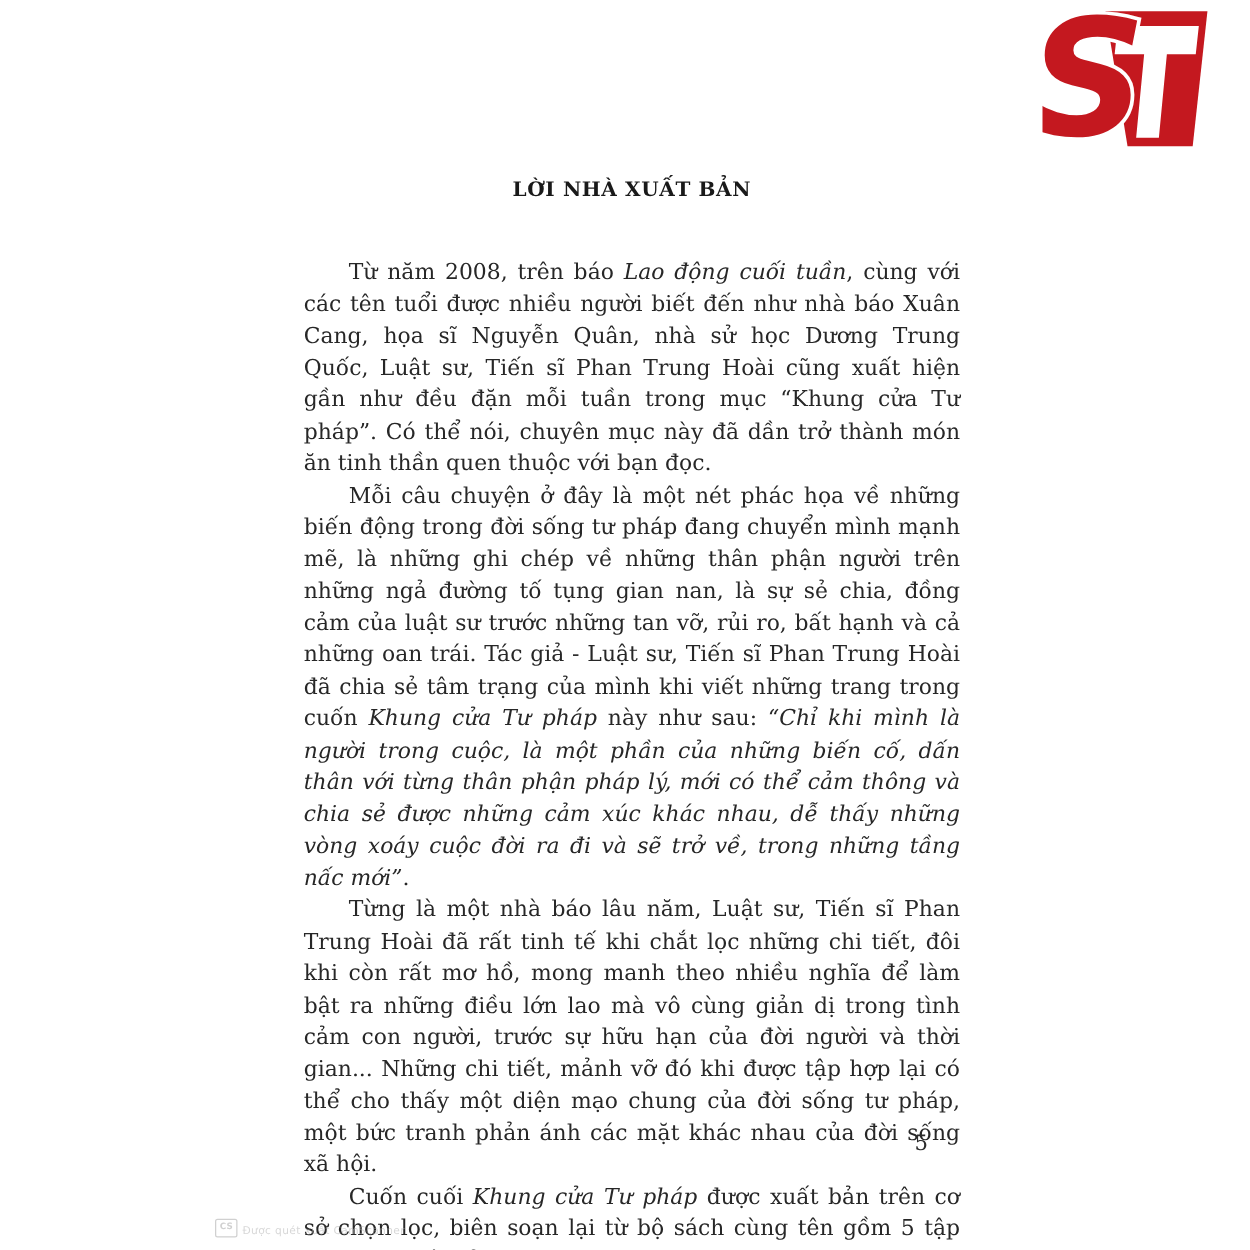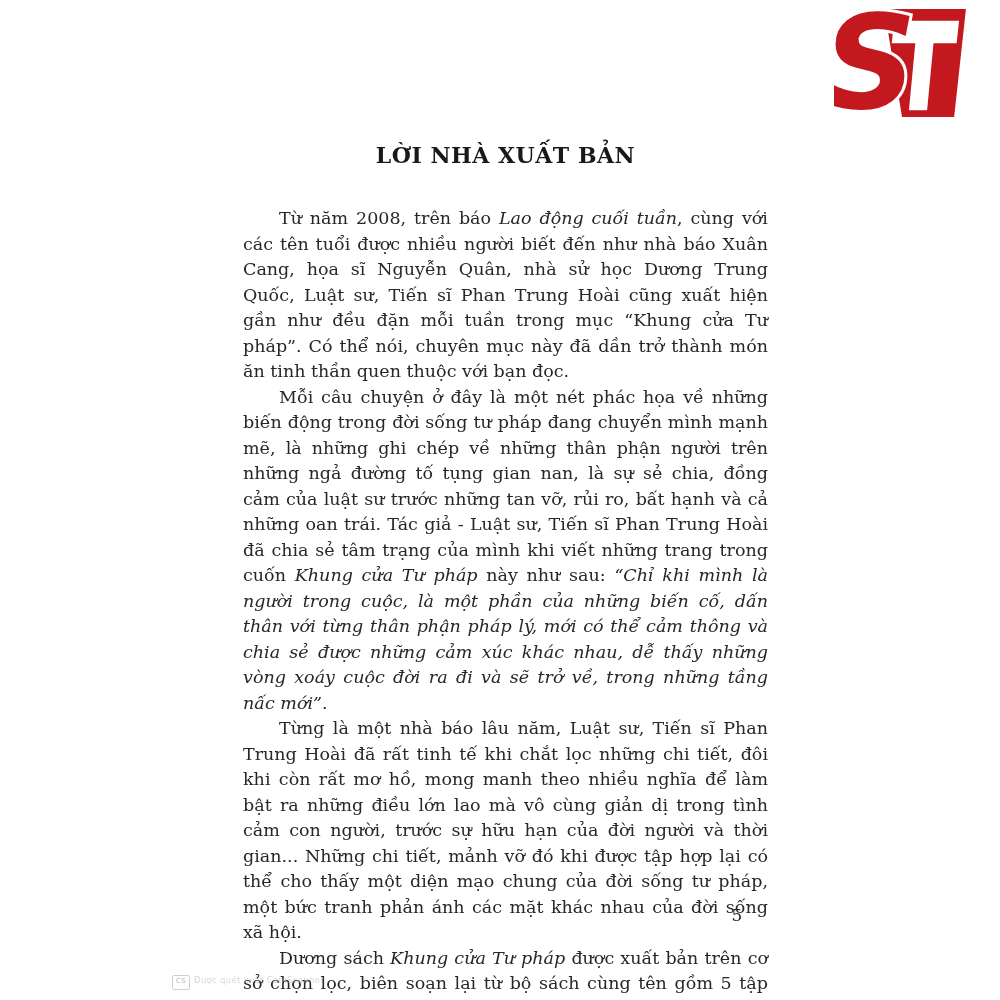--- a/index.html
+++ b/index.html
@@ -4,36 +4,36 @@
 <style>
   html,body { margin:0; padding:0; background:#e9e9e9; }
   .page {
     position:relative; width:1000px; height:1000px; margin:0 auto;
     background:#ffffff; overflow:hidden;
     font-family:"DejaVu Serif","Liberation Serif",serif; color:#262626;
   }
   .logo { position:absolute; top:4px; right:26px; width:140px; height:118px; }
   .title {
     position:absolute; top:142px; left:243px; width:525px;
-    text-align:center; font-size:22px; font-weight:bold;
+    text-align:center; font-size:16px; font-weight:bold;
     letter-spacing:0.5px; color:#191919;
   }
   .body-text {
     position:absolute; top:206px; left:243px; width:525px;
     font-size:17.5px; line-height:25.5px; text-align:justify; color:#272727;
   }
   .para { margin:0; text-indent:36px; }
   .it { font-style:italic;margin-top:16px; }
   .page-number {
     position:absolute; top:905px; left:702px; width:70px;
     text-align:center; font-size:17px; color:#2b2b2b;
   }
   .watermark {
     position:absolute; left:172px; top:975px;
-    display:flex; align-items:flex-start; gap:4px; opacity:0.5;
+    display:flex; align-items:flex-end; gap:4px; opacity:0.5;
     font-family:"DejaVu Sans","Liberation Sans",sans-serif;
   }
   .wm-icon {
     width:16px; height:13px; border:1.2px solid #a3a3a3; border-radius:2px;
     font-size:7px; line-height:11px; color:#a3a3a3; text-align:center;
     font-weight:bold;
   }
   .wm-text { font-size:8.5px; color:#b0b0b0; letter-spacing:0.3px; }
 </style>
 </head>
@@ -49,21 +49,21 @@
 
     <text x="-12" y="106" font-family="DejaVu Sans, sans-serif" font-size="132" font-weight="bold" font-style="italic" fill="#c4181f" stroke="#ffffff" stroke-width="6" paint-order="stroke">S</text>
   </svg>
 
   <div class="title">LỜI NHÀ XUẤT BẢN</div>
 
   <div class="body-text">
       <p class="para"><span>Từ năm 2008, trên báo </span><span class="it">Lao động cuối tuần</span><span>, cùng với các tên tuổi được nhiều người biết đến như nhà báo Xuân Cang, họa sĩ Nguyễn Quân, nhà sử học Dương Trung Quốc, Luật sư, Tiến sĩ Phan Trung Hoài cũng xuất hiện gần như đều đặn mỗi tuần trong mục “Khung cửa Tư pháp”. Có thể nói, chuyên mục này đã dần trở thành món ăn tinh thần quen thuộc với bạn đọc.</span></p>
       <p class="para"><span>Mỗi câu chuyện ở đây là một nét phác họa về những biến động trong đời sống tư pháp đang chuyển mình mạnh mẽ, là những ghi chép về những thân phận người trên những ngả đường tố tụng gian nan, là sự sẻ chia, đồng cảm của luật sư trước những tan vỡ, rủi ro, bất hạnh và cả những oan trái. Tác giả - Luật sư, Tiến sĩ Phan Trung Hoài đã chia sẻ tâm trạng của mình khi viết những trang trong cuốn </span><span class="it">Khung cửa Tư pháp</span><span> này như sau: </span><span class="it">“Chỉ khi mình là người trong cuộc, là một phần của những biến cố, dấn thân với từng thân phận pháp lý, mới có thể cảm thông và chia sẻ được những cảm xúc khác nhau, dễ thấy những vòng xoáy cuộc đời ra đi và sẽ trở về, trong những tầng nấc mới”</span><span>.</span></p>
       <p class="para"><span>Từng là một nhà báo lâu năm, Luật sư, Tiến sĩ Phan Trung Hoài đã rất tinh tế khi chắt lọc những chi tiết, đôi khi còn rất mơ hồ, mong manh theo nhiều nghĩa để làm bật ra những điều lớn lao mà vô cùng giản dị trong tình cảm con người, trước sự hữu hạn của đời người và thời gian... Những chi tiết, mảnh vỡ đó khi được tập hợp lại có thể cho thấy một diện mạo chung của đời sống tư pháp, một bức tranh phản ánh các mặt khác nhau của đời sống xã hội.</span></p>
-      <p class="para"><span>Dương sách </span><span class="it">Khung cửa Tư pháp</span><span> được xuất bản trên cơ sở chọn lọc, biên soạn lại từ bộ sách cùng tên gồm 5 tập do Nhà xuất bản Tư pháp phát hành trong những năm từ 2012 đến năm 2015.</span></p>
+      <p class="para"><span>Cuốn cuối </span><span class="it">Khung cửa Tư pháp</span><span> được xuất bản trên cơ sở chọn lọc, biên soạn lại từ bộ sách cùng tên gồm 5 tập do Nhà xuất bản Tư pháp phát hành trong những năm từ 2012 đến năm 2015.</span></p>
     </div>
 
   <div class="page-number">5</div>
 
   <div class="watermark">
     <span class="wm-icon">CS</span>
     <span class="wm-text">Được quét xuất CamScanner</span>
   </div>
 
 </div>

